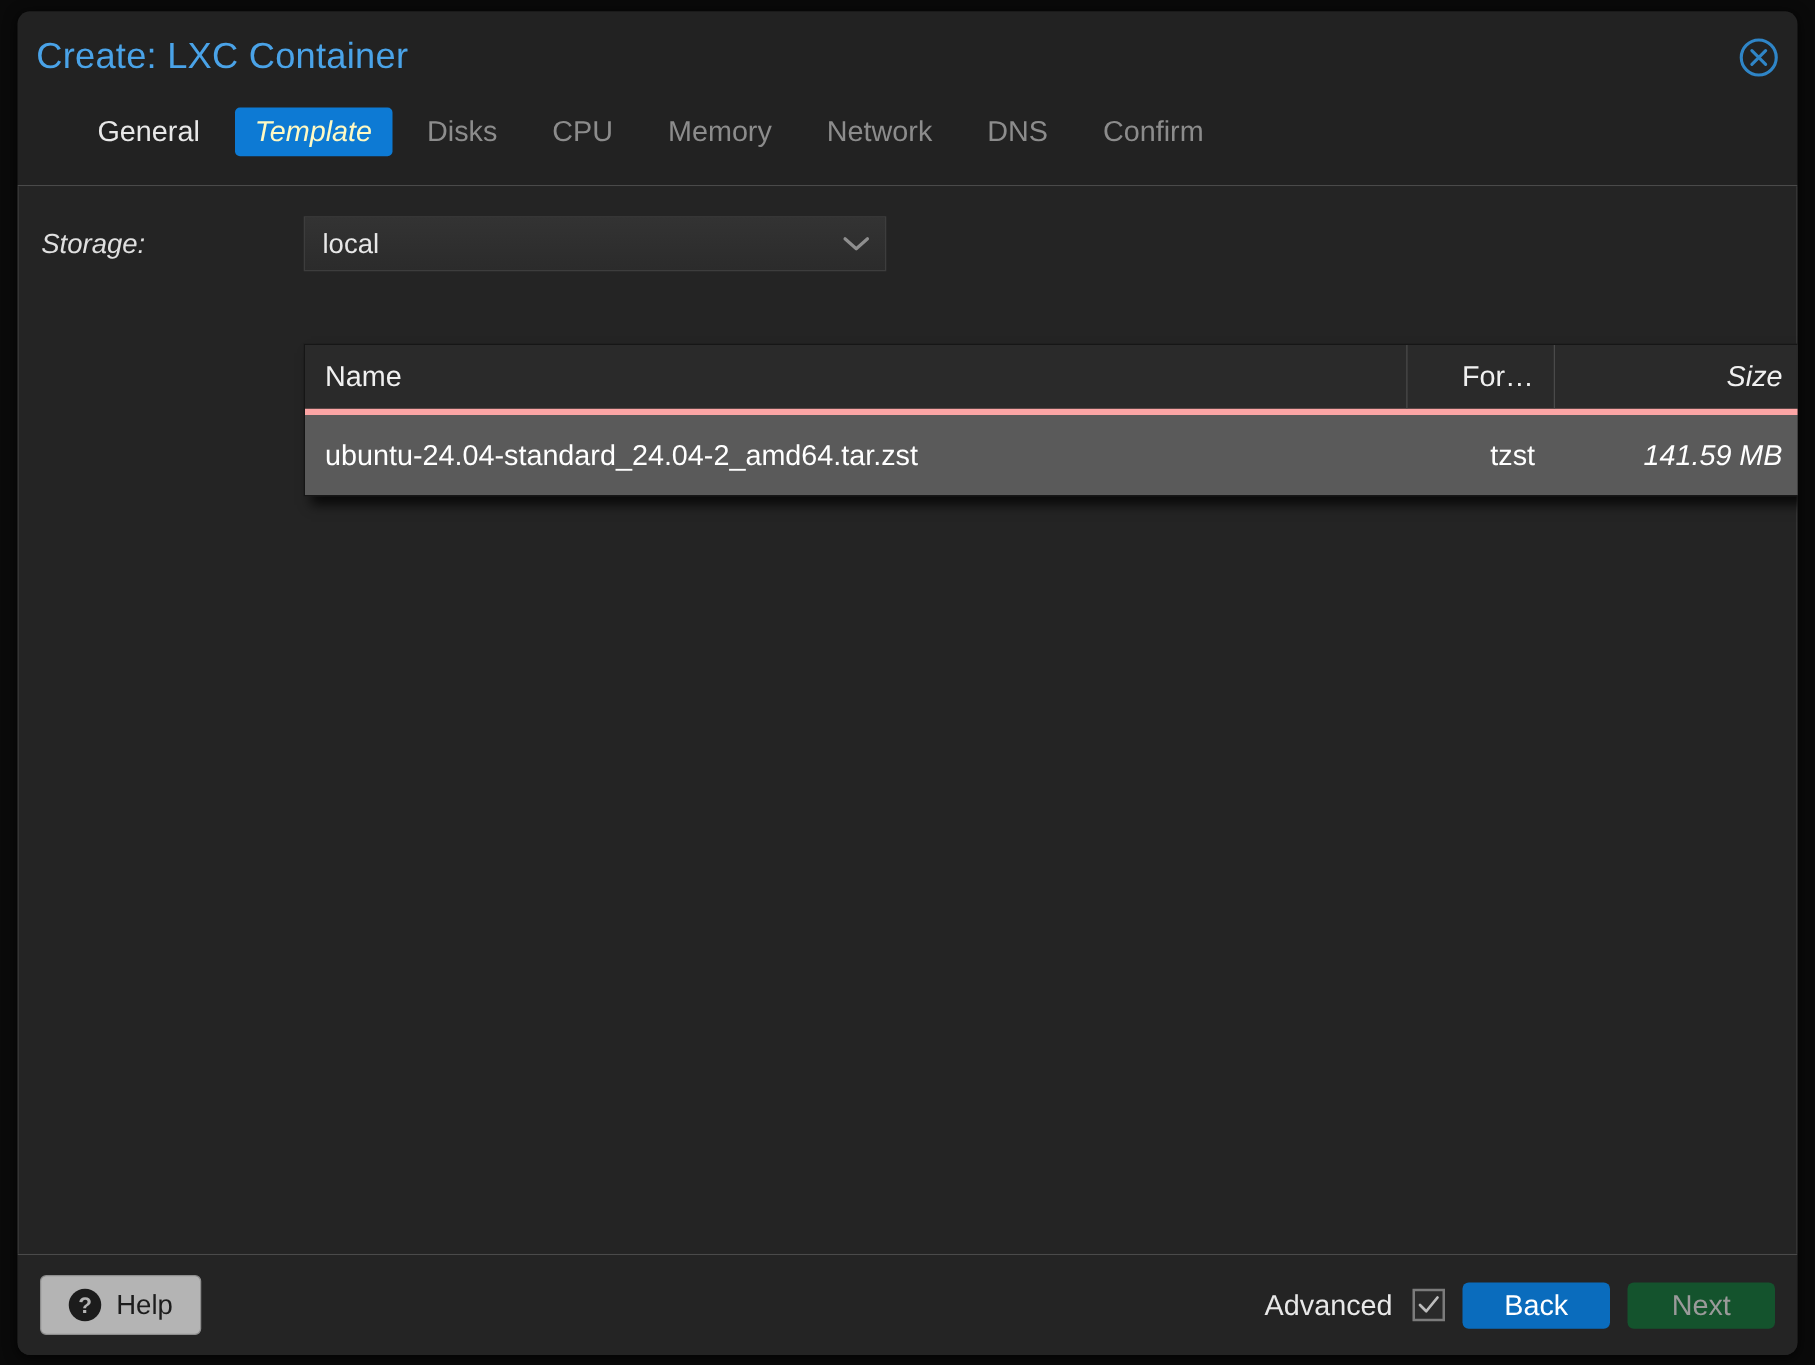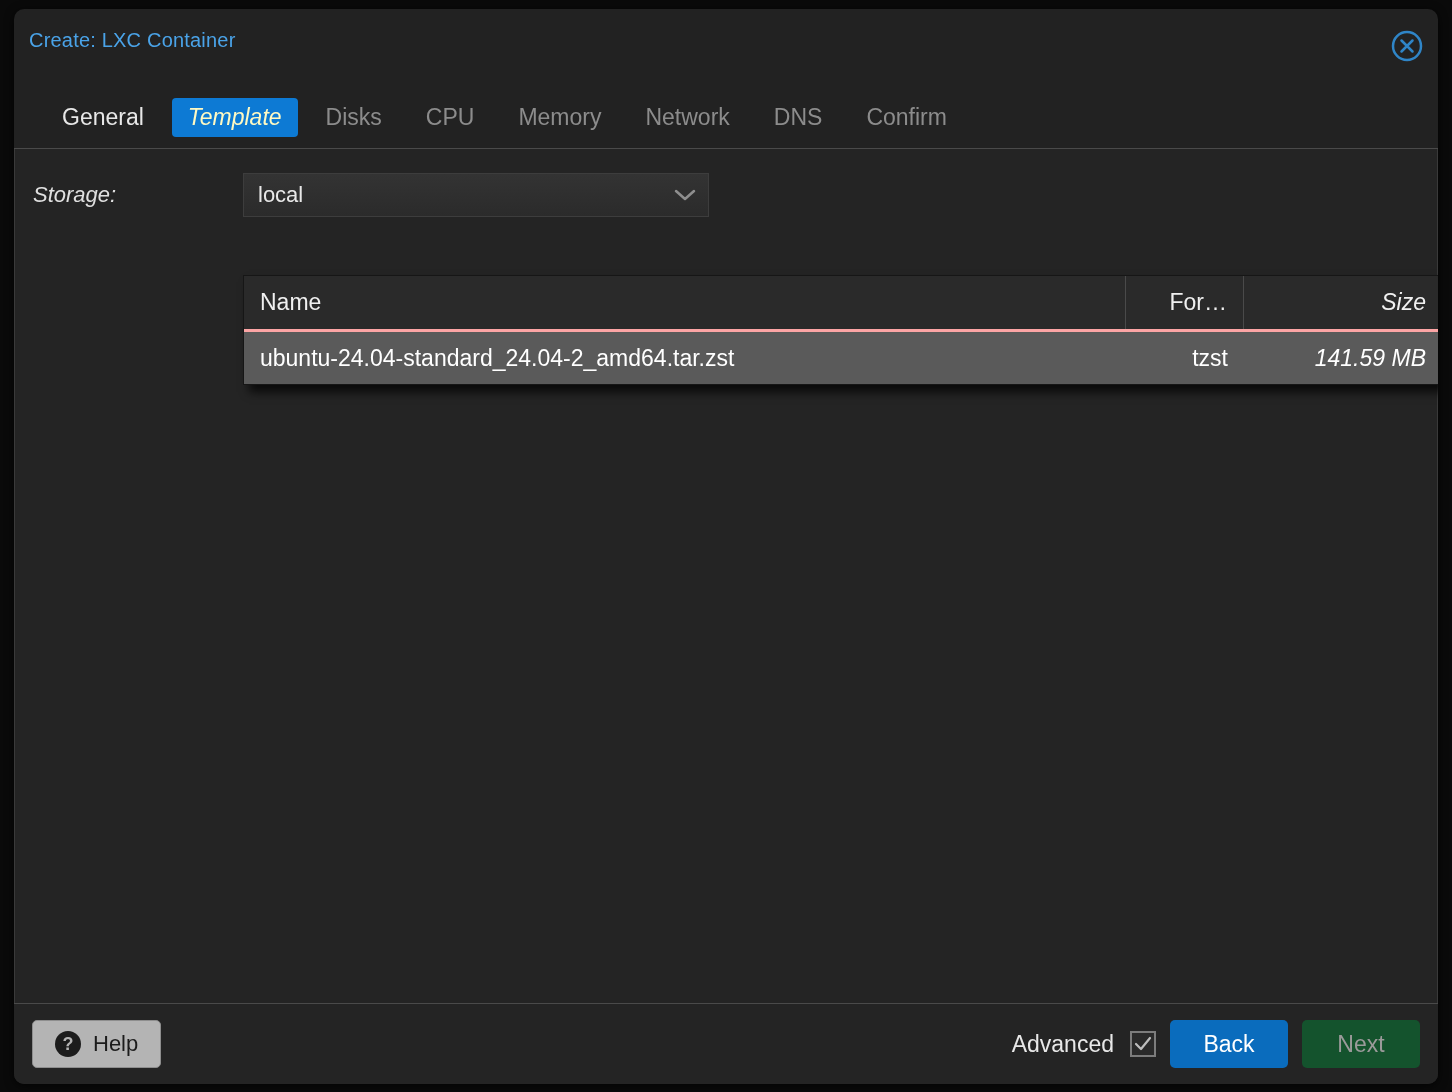--- a/index.html
+++ b/index.html
@@ -28,43 +28,43 @@
   
   .header {
     position: relative;
     height: 77px;
     flex: 0 0 77px;
   }
   .title {
     position: absolute;
     left: 15px;
     top: 20px;
-    font-size: 20px;
+    font-size: 29px;
     color: #4aa3e8;
     letter-spacing: 0.2px;
     white-space: nowrap;
   }
   .close-btn {
     position: absolute;
     right: 14px;
     top: 20px;
     width: 34px;
     height: 34px;
     cursor: pointer;
   }
   .close-btn svg { display: block; }
 
   
   .tabbar {
     position: relative;
     height: 62px;
     flex: 0 0 62px;
     display: flex;
-    align-items: center;
-    padding-left: 32px;
+    align-items: flex-start;
+    padding-left: 48px;
   }
   .tab {
     font-size: 23px;
     color: #8c8c8c;
     padding: 8px 16px;
     margin-right: 12px;
     border-radius: 4px;
     white-space: nowrap;
     cursor: pointer;
     line-height: 1;
@@ -150,32 +150,32 @@
     width: 1200px;
     background: #2a2a2a;
     border: 1px solid #161616;
     box-shadow: 6px 7px 9px rgba(0,0,0,0.75);
     z-index: 50;
   }
   .dd-head {
     display: flex;
     height: 56px;
     background: #2a2a2a;
-    border-bottom: 3px solid #fca5a5;
+    border-bottom: 5px solid #fca5a5;
   }
   .dd-head .cell {
     display: flex;
     align-items: center;
     font-size: 23px;
     color: #f0f0f0;
     padding: 0 16px;
   }
   .dd-row {
     display: flex;
-    height: 52px;
+    height: 64px;
     background: #5a5a5a;
     cursor: pointer;
   }
   .dd-row .cell {
     display: flex;
     align-items: center;
     font-size: 23px;
     color: #ffffff;
     padding: 0 16px;
   }
@@ -243,21 +243,21 @@
     width: 26px;
     height: 26px;
     background: #2a2a2a;
     border: 2px solid #7c7c7c;
     display: flex;
     align-items: center;
     justify-content: center;
     cursor: pointer;
   }
   .btn {
-    height: 48px;
+    height: 37px;
     min-width: 118px;
     padding: 0 24px;
     border: none;
     border-radius: 5px;
     font-size: 23px;
     font-family: inherit;
     cursor: pointer;
   }
   .btn-primary { background: #0a6cbd; color: #ffffff; }
   .btn-disabled { background: #14532d; color: #9a9a9a; cursor: default; }

